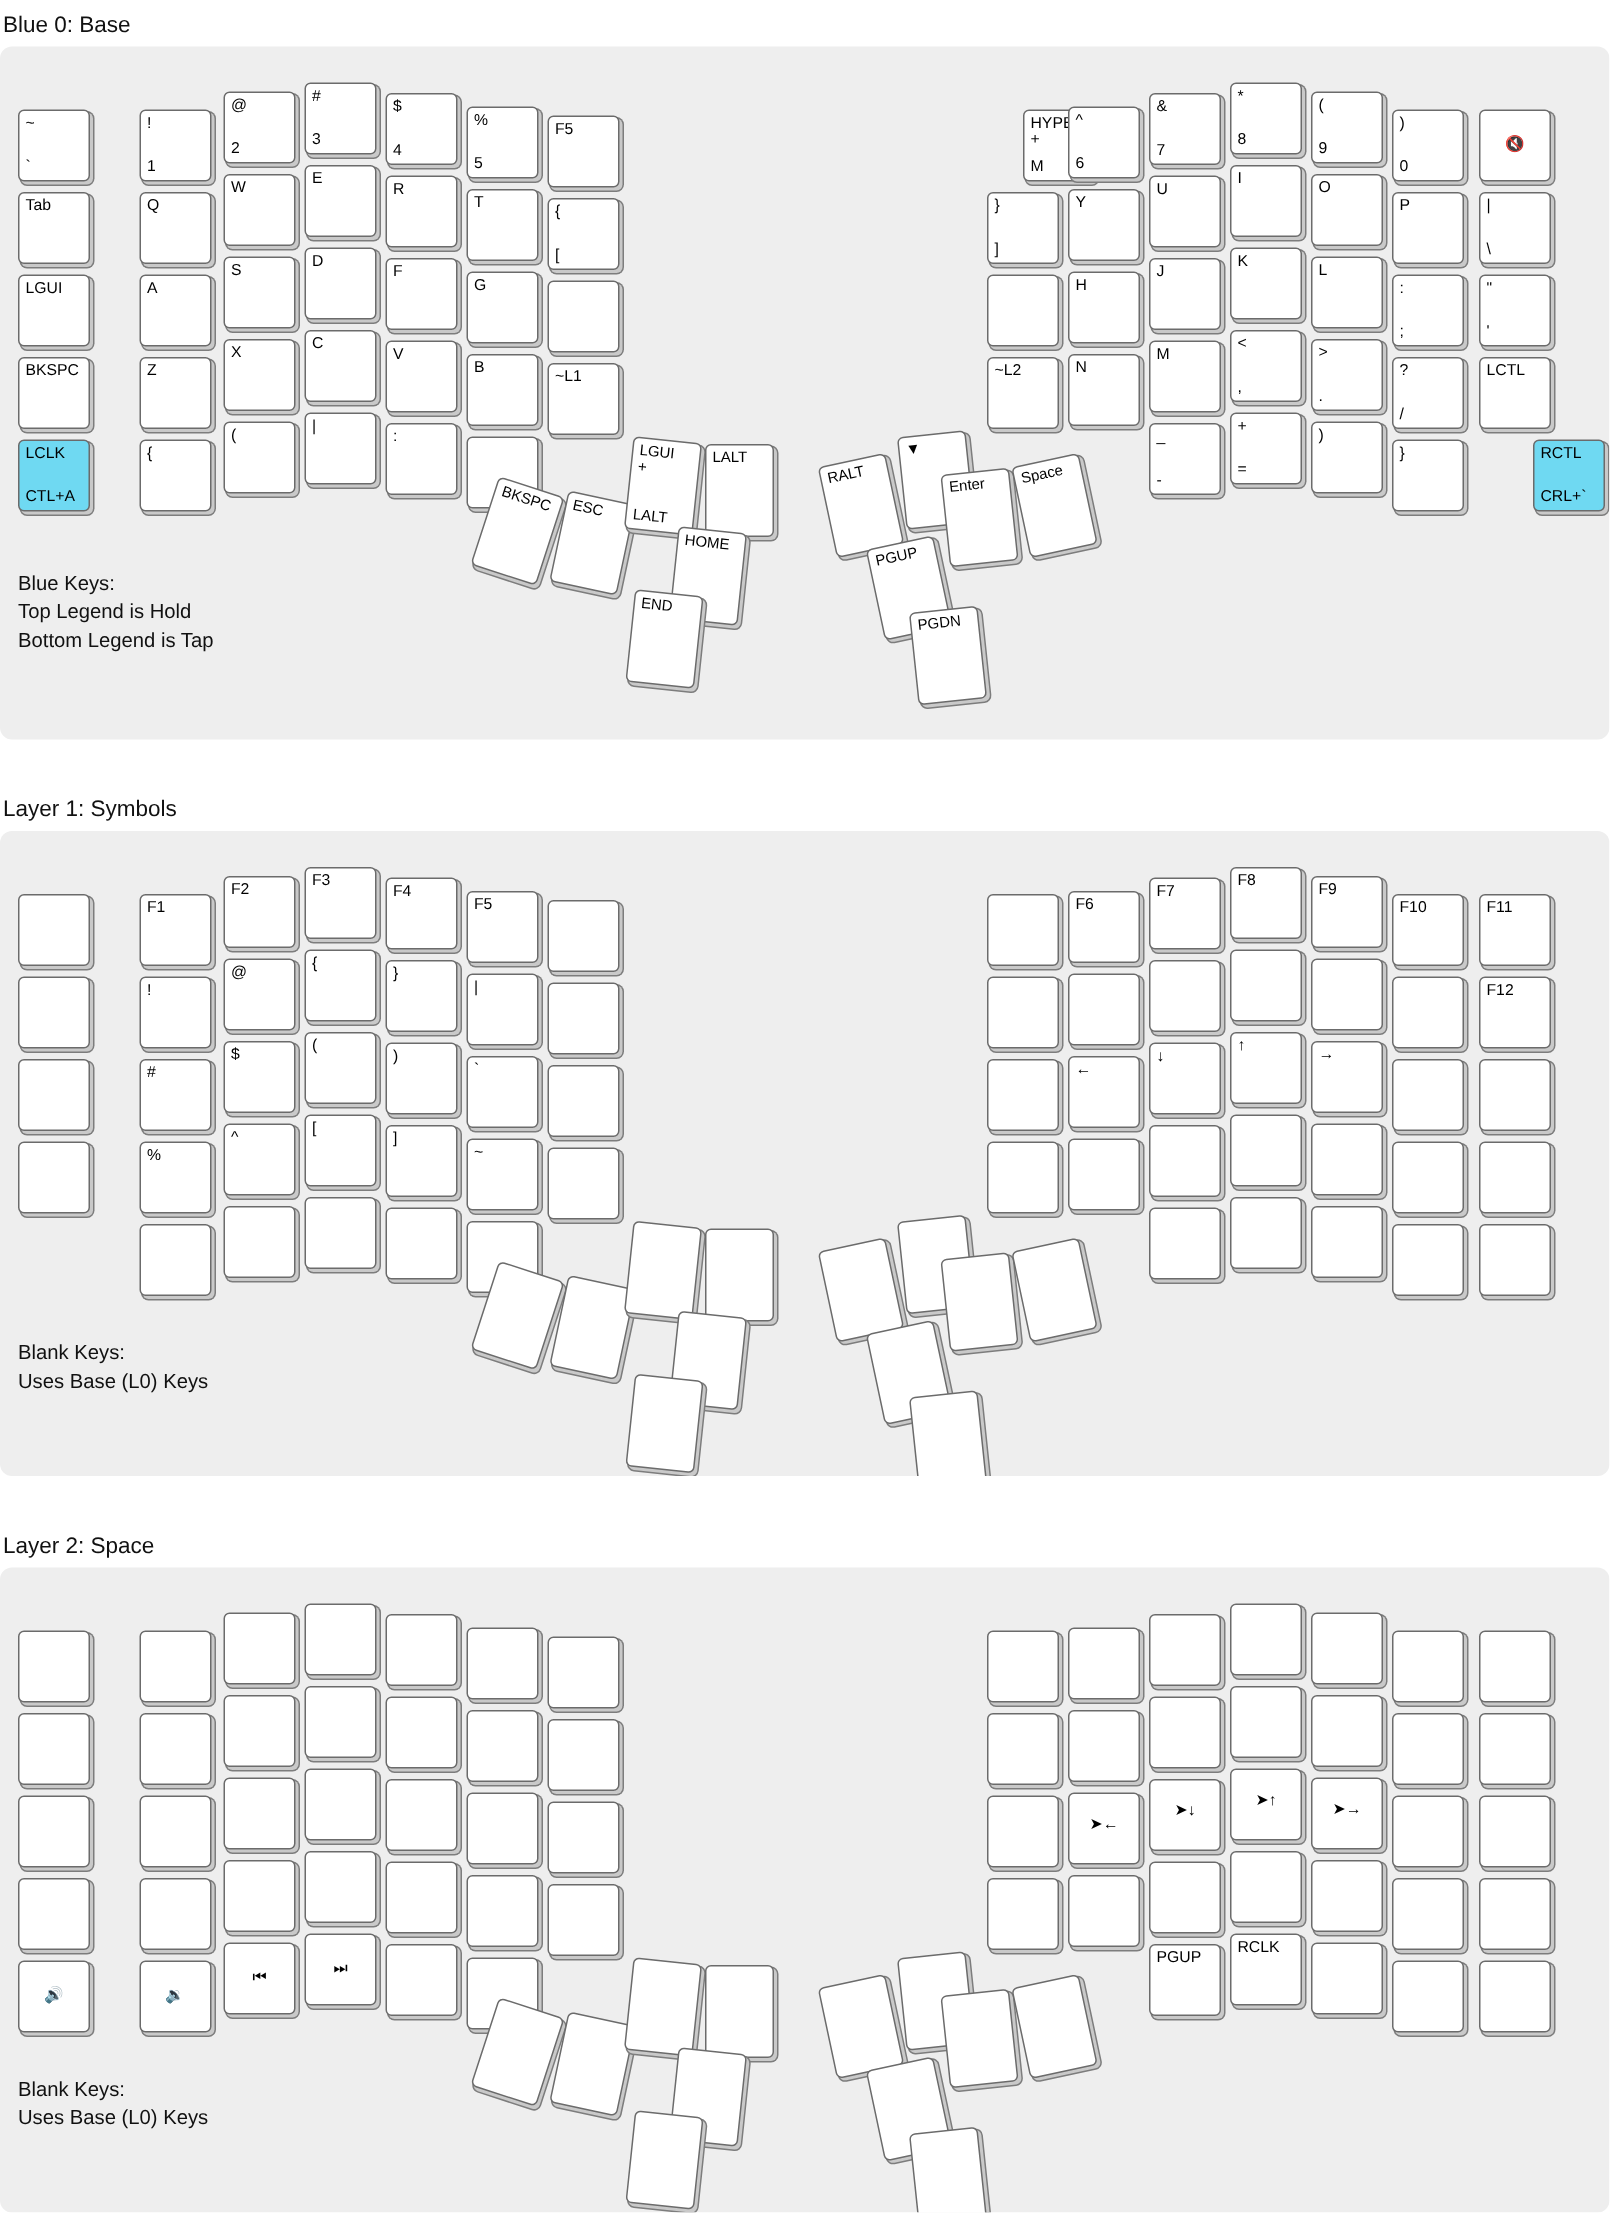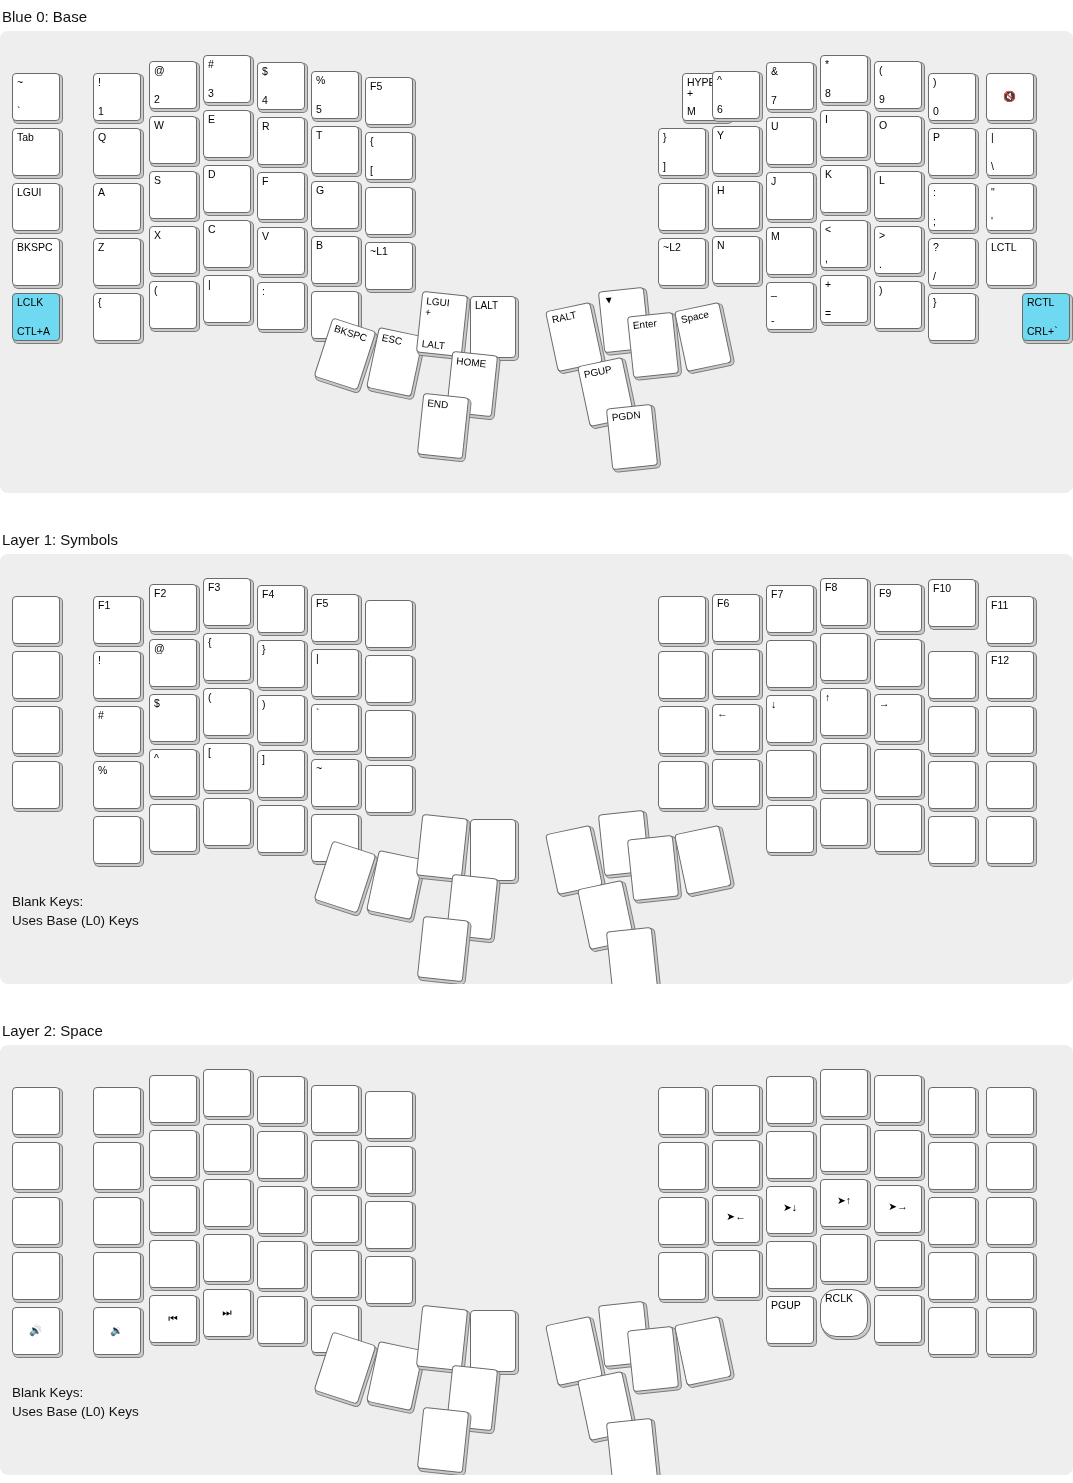--- a/index.html
+++ b/index.html
@@ -320,20 +320,23 @@
     </div>
     <div class="key thumb" style="left: 630px; top: 283px; transform: rotate(-6deg);">
       <span class="lg tl">Enter</span>
     </div>
     <div class="key thumb" style="left: 680px; top: 275px; transform: rotate(-12deg);">
       <span class="lg tl">Space</span>
     </div>
     <div class="key thumb" style="left: 609px; top: 375px; transform: rotate(-6deg);">
       <span class="lg tl">PGDN</span>
     </div>
+    <div class="note" style="left: 12px; top: 348px;">Blue Keys:
+Top Legend is Hold
+Bottom Legend is Tap</div>
   </div>
 
 <div class="spacer"></div>
 
 <div class="layer-title">Layer 1: Symbols</div>
 <div class="layer-panel panel-h1" id="panel1">
     <div class="key" style="left: 12px; top: 42px;"></div>
     <div class="key" style="left: 12px; top: 97px;"></div>
     <div class="key" style="left: 12px; top: 152px;"></div>
     <div class="key" style="left: 12px; top: 207px;"></div>
@@ -438,21 +441,21 @@
     <div class="key" style="left: 820px; top: 244px;"></div>
     <div class="key" style="left: 874px; top: 30px;">
       <span class="lg tl">F9</span>
     </div>
     <div class="key" style="left: 874px; top: 85px;"></div>
     <div class="key" style="left: 874px; top: 140px;">
       <span class="lg tl">→</span>
     </div>
     <div class="key" style="left: 874px; top: 195px;"></div>
     <div class="key" style="left: 874px; top: 250px;"></div>
-    <div class="key" style="left: 928px; top: 25px; padding-left: 33px;">
+    <div class="key" style="left: 928px; top: 42px; padding-left: 33px;">
       <span class="lg tl">F10</span>
     </div>
     <div class="key" style="left: 928px; top: 97px;"></div>
     <div class="key" style="left: 928px; top: 152px;"></div>
     <div class="key" style="left: 928px; top: 207px;"></div>
     <div class="key" style="left: 928px; top: 262px;"></div>
     <div class="key" style="left: 986px; top: 42px; text-decoration: underline;">
       <span class="lg tl">F11</span>
     </div>
     <div class="key" style="left: 986px; top: 97px;">
@@ -541,21 +544,21 @@
     <div class="key" style="left: 766px; top: 196px;"></div>
     <div class="key" style="left: 766px; top: 251px;">
       <span class="lg tl">PGUP</span>
     </div>
     <div class="key" style="left: 820px; top: 24px;"></div>
     <div class="key" style="left: 820px; top: 79px;"></div>
     <div class="key" style="left: 820px; top: 134px;">
       <span class="lg ct glyph" style="top: 15px;">➤↑</span>
     </div>
     <div class="key" style="left: 820px; top: 189px;"></div>
-    <div class="key" style="left: 820px; top: 244px; border-radius: 16px;">
+    <div class="key" style="left: 820px; top: 244px;">
       <span class="lg tl">RCLK</span>
     </div>
     <div class="key" style="left: 874px; top: 30px;"></div>
     <div class="key" style="left: 874px; top: 85px;"></div>
     <div class="key" style="left: 874px; top: 140px;">
       <span class="lg ct glyph" style="top: 15px;">➤→</span>
     </div>
     <div class="key" style="left: 874px; top: 195px;"></div>
     <div class="key" style="left: 874px; top: 250px;"></div>
     <div class="key" style="left: 928px; top: 42px;"></div>

